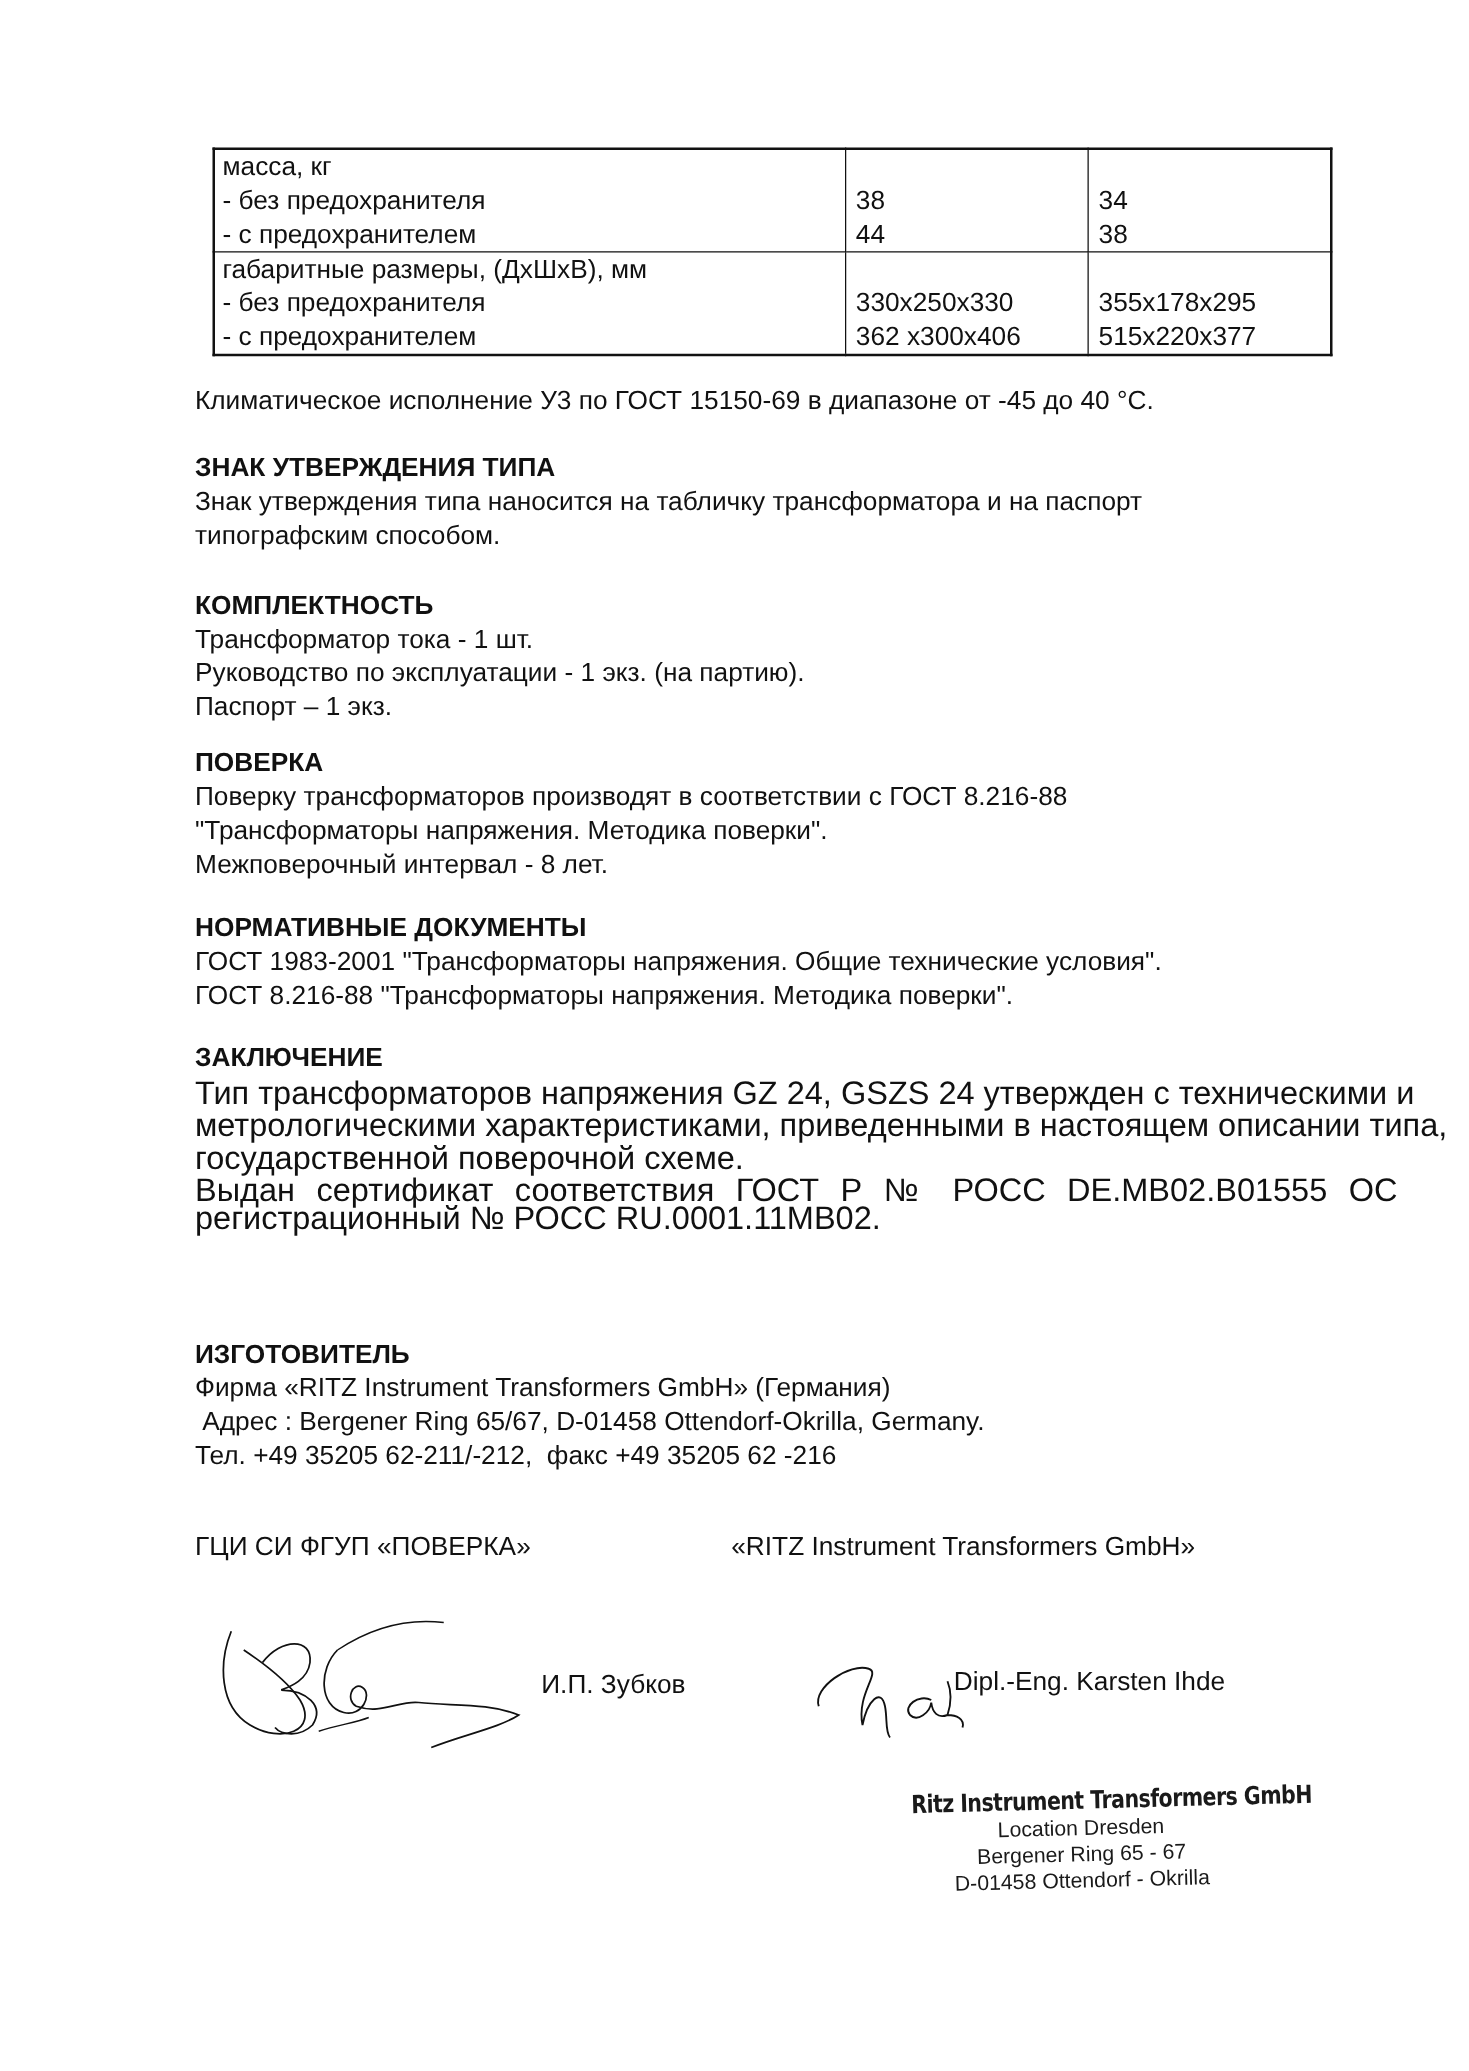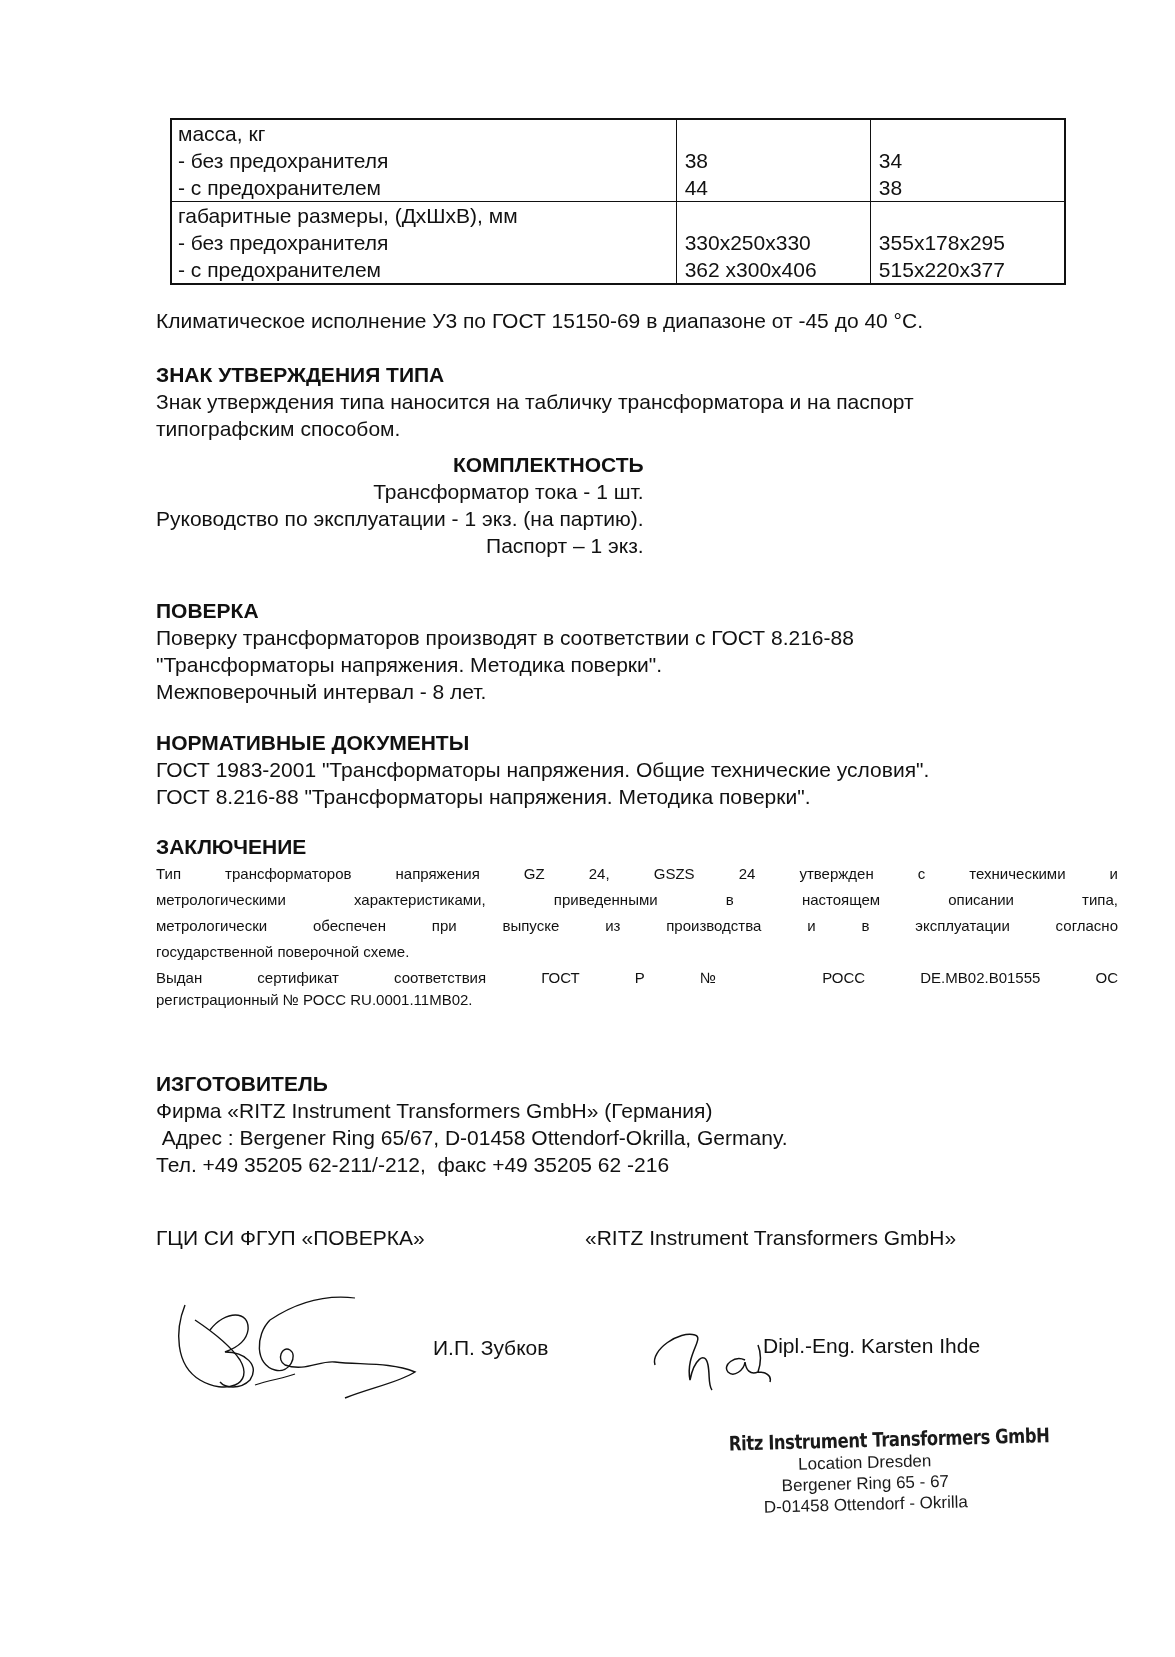--- a/index.html
+++ b/index.html
@@ -51,21 +51,21 @@
     }
     .heading {
       font-weight: bold;
       display: block;
     }
     .line { display: block; }
     .justified {
       position: absolute;
       left: 156px;
       width: 962px;
-      font-size: 15px;
+      font-size: 26px;
       line-height: 26px;
     }
     .justified .jl {
       display: block;
       text-align: justify;
       text-align-last: justify;
       white-space: nowrap;
       height: 26px;
     }
     .justified .jl.last {
@@ -153,21 +153,21 @@
   <div class="block" style="top:307px;">
     <span class="line">Климатическое исполнение У3 по ГОСТ 15150-69 в диапазоне от -45 до 40 °С.</span>
   </div>
 
   <div class="block" style="top:361px;">
     <span class="heading">ЗНАК УТВЕРЖДЕНИЯ ТИПА</span>
     <span class="line">Знак утверждения типа наносится на табличку трансформатора и на паспорт</span>
     <span class="line">типографским способом.</span>
   </div>
 
-  <div class="block" style="top:451px;text-align:right;">
+  <div class="block" style="top:471px;">
     <span class="heading">КОМПЛЕКТНОСТЬ</span>
     <span class="line">Трансформатор тока - 1 шт.</span>
     <span class="line">Руководство по эксплуатации  - 1 экз. (на партию).</span>
     <span class="line">Паспорт – 1 экз.</span>
   </div>
 
   <div class="block" style="top:597px;">
     <span class="heading">ПОВЕРКА</span>
     <span class="line">Поверку трансформаторов производят в соответствии с  ГОСТ 8.216-88</span>
     <span class="line">"Трансформаторы напряжения. Методика поверки".</span>
@@ -179,21 +179,20 @@
     <span class="line">ГОСТ 1983-2001 "Трансформаторы напряжения. Общие технические условия".</span>
     <span class="line">ГОСТ  8.216-88   "Трансформаторы напряжения. Методика поверки".</span>
   </div>
 
   <div class="block" style="top:833px;">
     <span class="heading">ЗАКЛЮЧЕНИЕ</span>
   </div>
   <div class="justified" style="top:861px;">
     <span class="jl">Тип трансформаторов напряжения GZ 24, GSZS 24 утвержден с техническими и</span>
     <span class="jl">метрологическими характеристиками, приведенными в настоящем описании типа,</span>
-    <span class="jl">метрологически обеспечен при выпуске из производства и в эксплуатации согласно</span>
     <span class="jl last">государственной поверочной схеме.</span>
     <span class="jl" style="height:22px;">Выдан сертификат соответствия ГОСТ Р № РОСС DE.MB02.B01555 ОС</span>
     <span class="jl last">регистрационный № РОСС RU.0001.11MB02.</span>
   </div>
 
   <div class="block" style="top:1070px;">
     <span class="heading">ИЗГОТОВИТЕЛЬ</span>
     <span class="line">Фирма «RITZ Instrument Transformers GmbH» (Германия)</span>
     <span class="line" style="white-space:pre;"> Адрес : Bergener Ring 65/67, D-01458 Ottendorf-Okrilla, Germany.</span>
     <span class="line" style="white-space:pre;">Тел. +49 35205 62-211/-212,  факс +49 35205 62 -216</span>

